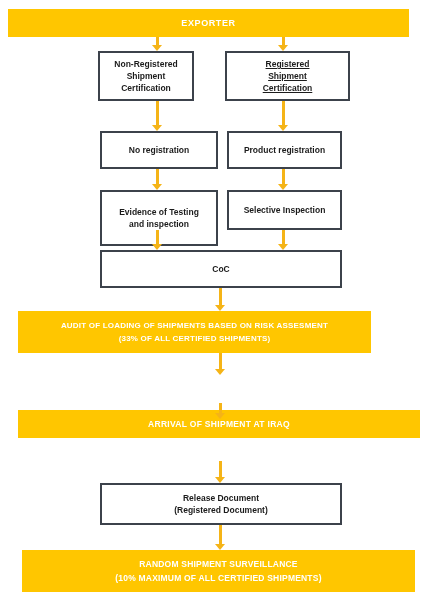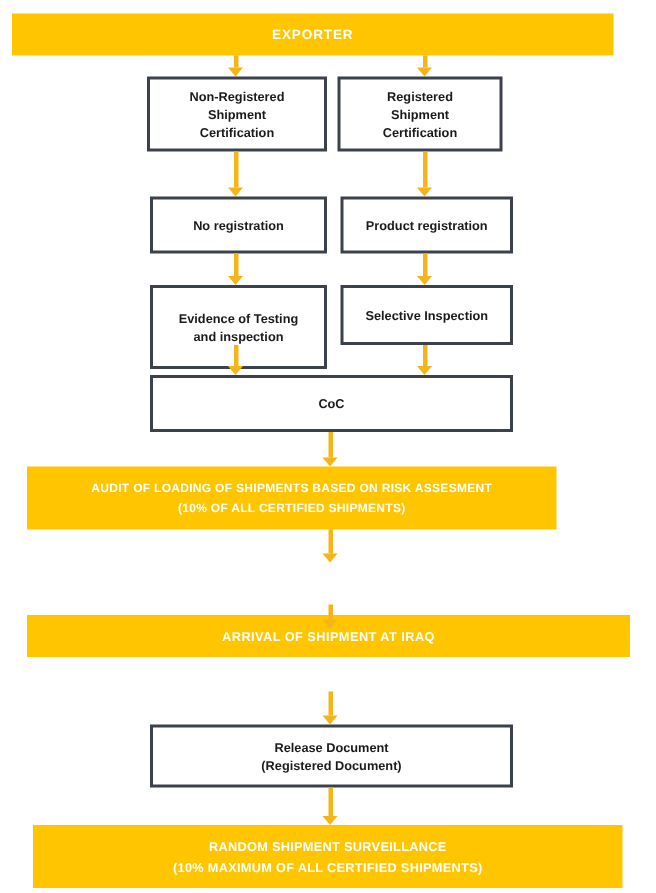--- a/index.html
+++ b/index.html
@@ -68,22 +68,22 @@
     align-items: center;
     justify-content: center;
     text-align: center;
     color: #1b1b1b;
     font-weight: bold;
     font-size: 8.5px;
     line-height: 12px;
   }
   .node .line { display: block; white-space: nowrap; }
 
-  #node-nonreg   { left: 98px;  top: 51px;  width: 120px; height: 50px; }
-  #node-reg      { left: 225px; top: 51px;  width: 110px; height: 50px; }
+  #node-nonreg   { left: 98px;  top: 51px;  width: 96px; height: 50px; }
+  #node-reg      { left: 225px; top: 51px;  width: 125px; height: 50px; text-decoration: underline; }
   #node-noreg    { left: 100px; top: 131px; width: 118px; height: 38px; }
   #node-prodreg  { left: 227px; top: 131px; width: 115px; height: 38px; }
   #node-evidence { left: 100px; top: 190px; width: 118px; height: 56px; }
   #node-selinsp  { left: 227px; top: 190px; width: 115px; height: 40px; }
   #node-coc      { left: 100px; top: 250px; width: 242px; height: 38px; justify-content: center; }
   #node-destinsp { left: 100px; top: 419px; width: 242px; height: 42px; }
   #node-release  { left: 100px; top: 483px; width: 242px; height: 42px; }
 
   
   .arrow {
@@ -182,21 +182,21 @@
     <span class="line">CoC</span>
   </div>
 
   <div class="arrow" style="left:215px; top:288px; height:23px;">
     <div class="shaft" style="height:17px;"></div>
     <div class="head" style="top:17px;"></div>
   </div>
 
   <div class="band" id="band-audit">
     <span class="line">AUDIT OF LOADING OF SHIPMENTS BASED ON RISK ASSESMENT</span>
-    <span class="line">(10% OF ALL CERTIFIED SHIPMENTS)</span>
+    <span class="line">(33% OF ALL CERTIFIED SHIPMENTS)</span>
   </div>
 
   <div class="arrow" style="left:215px; top:353px; height:22px;">
     <div class="shaft" style="height:16px;"></div>
     <div class="head" style="top:16px;"></div>
   </div>
 
   <div class="band" id="band-arrival">
     <span class="line">ARRIVAL OF SHIPMENT AT IRAQ</span>
   </div>

